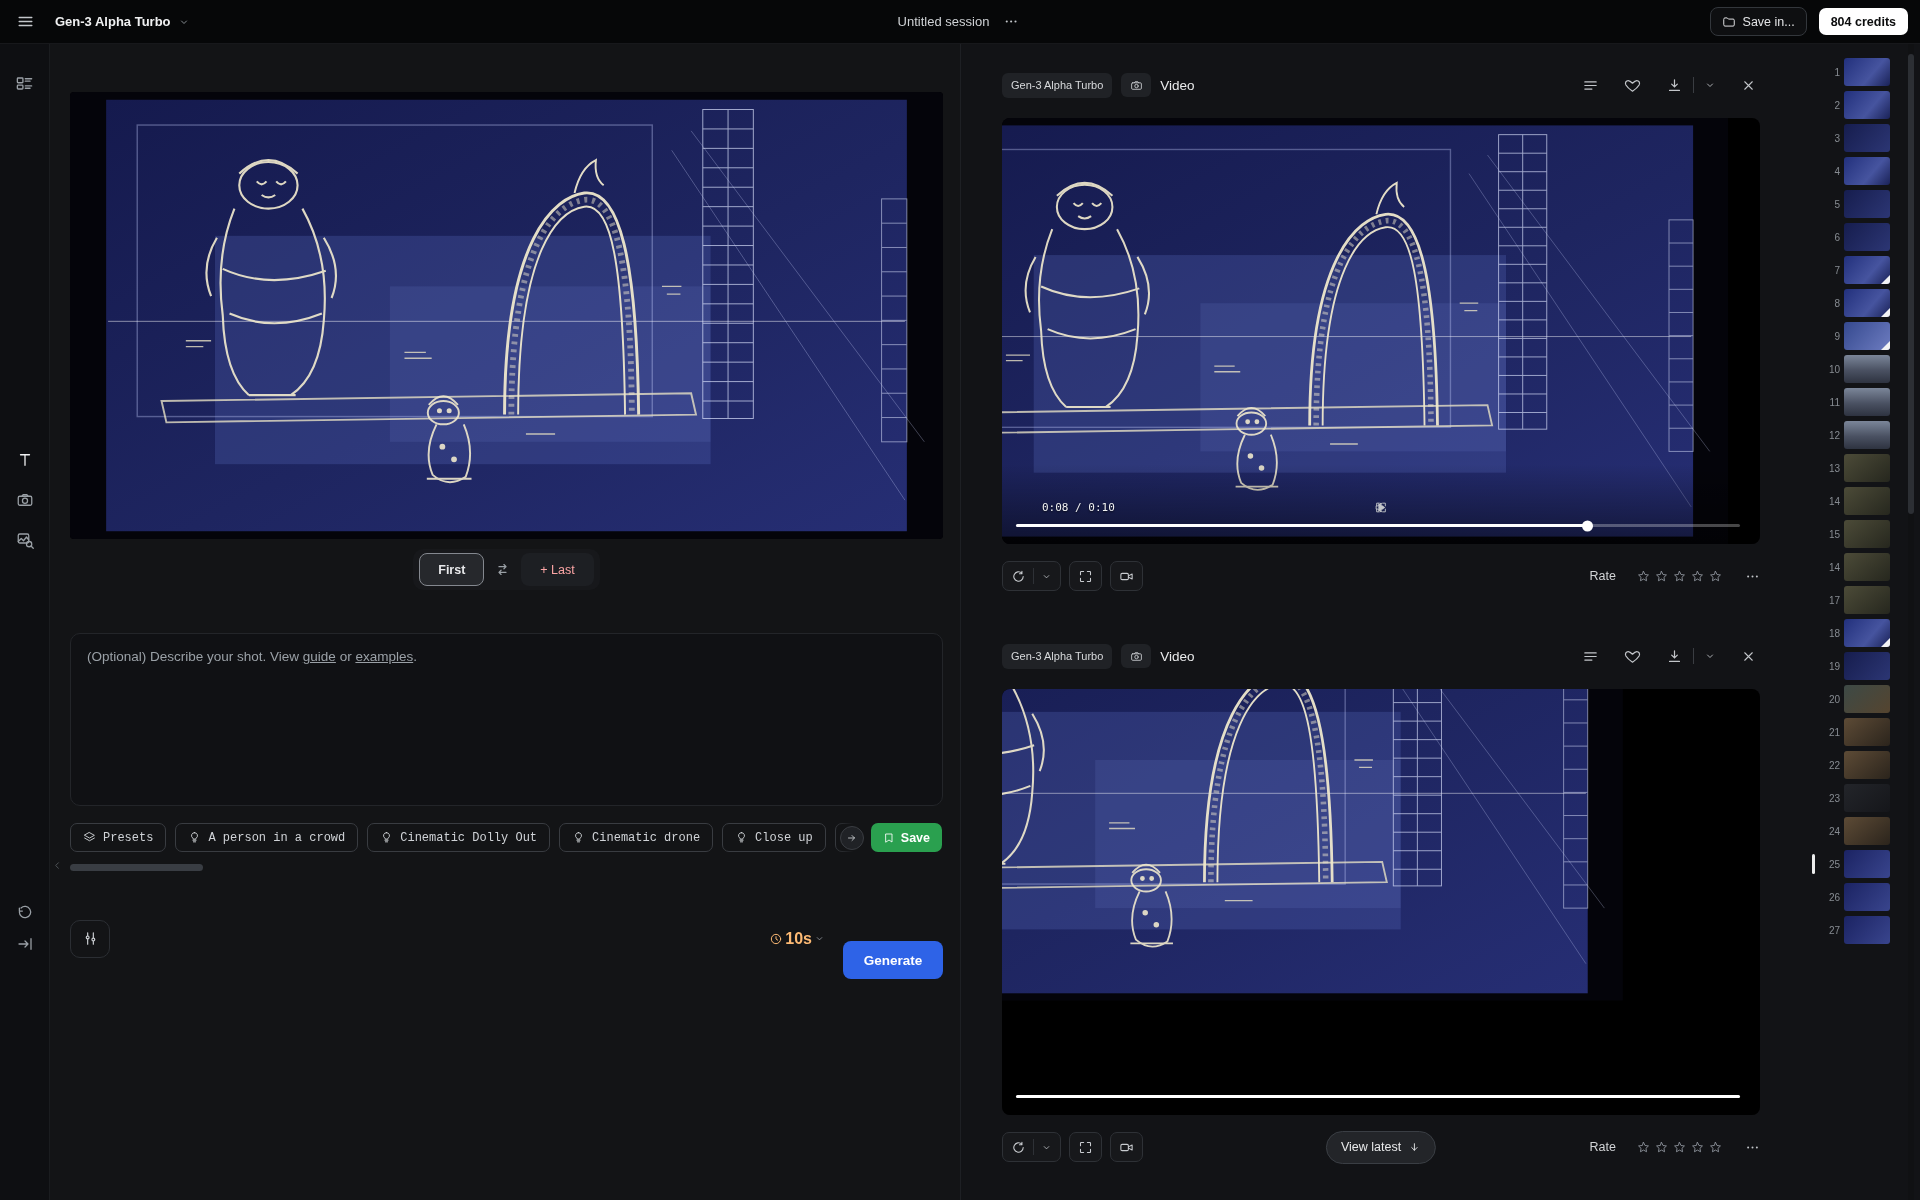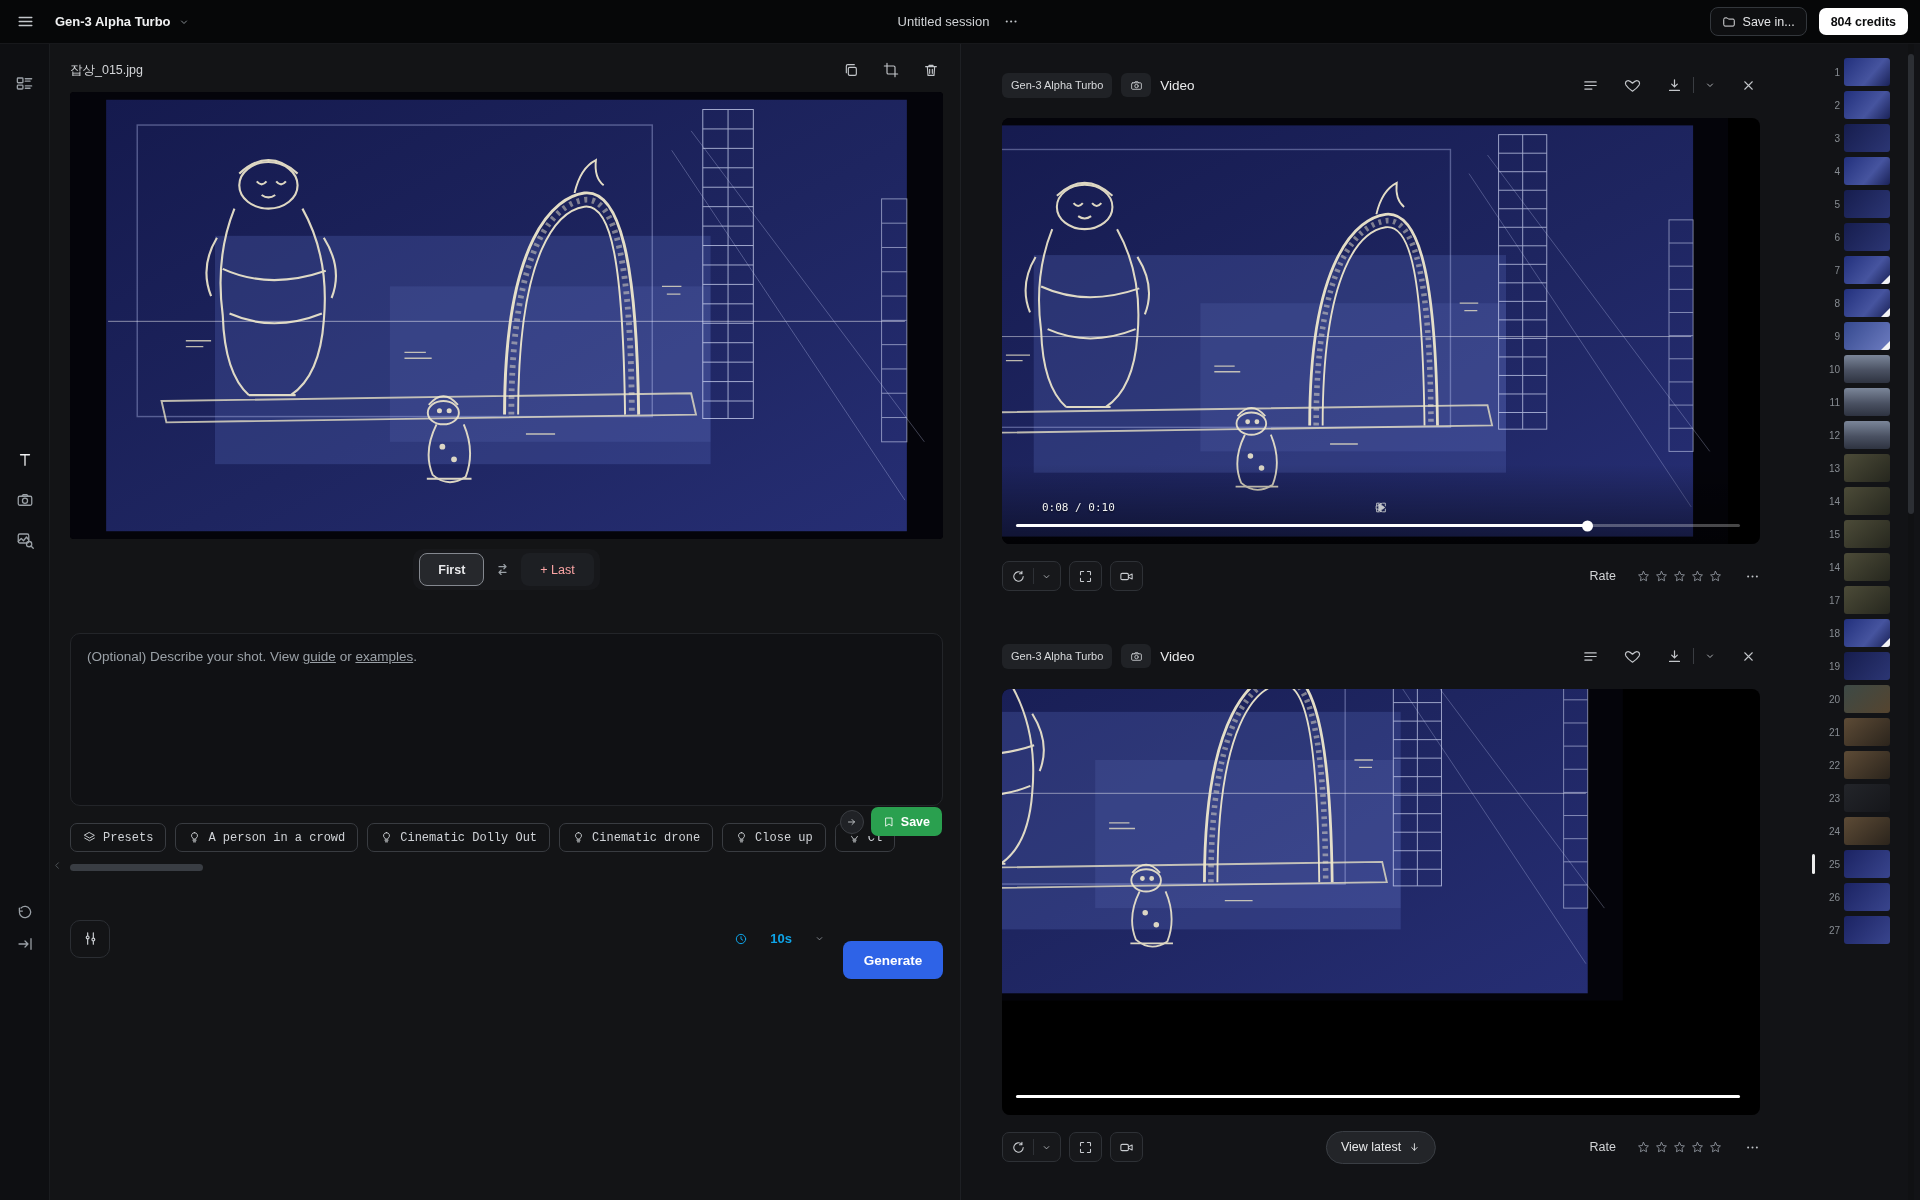--- a/index.html
+++ b/index.html
@@ -38,31 +38,31 @@
   .kf-btn{height:33px;border-radius:8px;font-size:12.5px;color:#e8e9eb;background:transparent;border:1px solid transparent;padding:0 18px}
   .kf-btn.first{background:#26282c;border:1px solid #84888f;font-weight:700}
   .kf-btn.last{background:#1d1f23;color:#fca5a5}
   .kf-swap{background:none;border:none;color:#9aa0a6;display:flex;align-items:center}
 
   .prompt-box{position:absolute;left:20px;top:589px;width:873px;height:173px;background:#101114;border:1px solid #232529;border-radius:10px;padding:15px 16px;color:#9aa0a6;font-size:13.5px;cursor:text}
   .prompt-box .plink{text-decoration:underline;cursor:pointer}
 
   .chips-row{position:absolute;left:20px;top:779px;width:873px;height:29px;display:flex;gap:9px;overflow:hidden}
   .chip{display:flex;align-items:center;gap:7px;height:29px;padding:0 12px;border:1px solid #393c41;border-radius:7px;background:transparent;color:#d0d3d7;font-family:"Liberation Mono",monospace;font-size:12px;white-space:nowrap;flex:0 0 auto}
-  .chips-fade{position:absolute;right:0;top:763px;height:29px;display:flex;align-items:center;gap:7px;padding-left:6px;background:linear-gradient(90deg,rgba(19,20,22,0),#131416 18%)}
+  .chips-fade{position:absolute;right:0;top:779px;height:29px;display:flex;align-items:center;gap:7px;padding-left:6px;background:linear-gradient(90deg,rgba(19,20,22,0),#131416 18%)}
   .left-panel .chips-fade{right:18px}
   .scrollchip{width:24px;height:24px;border-radius:50%;background:#202226;border:1px solid #3a3d42;color:#cfd2d6;display:flex;align-items:center;justify-content:center}
   .savechip{display:flex;align-items:center;gap:6px;height:29px;padding:0 12px;border:none;border-radius:7px;color:#fff;font-size:12.5px;font-weight:700}
   .chips-scrollbar{position:absolute;left:20px;top:820px;width:873px;height:7px}
   .chips-scrollbar .sb-thumb{position:absolute;left:0;top:0;width:133px;height:7px;border-radius:4px;background:#393d43}
   .chips-left-arrow{position:absolute;left:2px;top:816px;color:#5f646a}
 
   .bottom-row{position:absolute;left:20px;top:854px;width:873px;display:flex;align-items:center}
   .settings-btn{width:40px;height:38px;border-radius:10px;border:1px solid #2b2e33;background:#131416;color:#c8cbcf;display:flex;align-items:center;justify-content:center}
-  .dur-btn{margin-left:auto;display:flex;align-items:center;gap:22px;background:none;border:none;color:#0ea5e9;font-size:13px;font-weight:600;margin-right:18px}
+  .dur-btn{margin-left:auto;display:flex;align-items:center;gap:2px;background:none;border:none;color:#fdba74;font-size:16px;font-weight:600;margin-right:18px}
   .dur-btn .chev{color:#9aa0a6}
   .generate-btn{width:100px;height:38px;border:none;border-radius:8px;color:#fff;font-size:13.5px;font-weight:700}
 
   
   .card{position:absolute;left:1002px;width:758px}
   .cardhead{height:34px;display:flex;align-items:center;gap:9px}
   .badge{height:25px;display:flex;align-items:center;padding:0 9px;border-radius:6px;background:#202226;color:#d7d9db;font-size:11px}
   .camchip{width:30px;height:24px;border-radius:6px;background:#202226;color:#c3c6ca;display:flex;align-items:center;justify-content:center}
   .vlabel{font-size:13.5px;color:#e9eaeb}
   .cardhead-right{margin-left:auto;display:flex;align-items:center;gap:17px;color:#c3c6ca}
@@ -230,42 +230,20 @@
       </svg>
   </button>
   <button class="railbtn" style="top:883px">
     <svg class="sic" width="18" height="18" viewBox="0 0 24 24">
         <path d="M4 12h12M12 8l4 4-4 4M20 5v14"></path>
       </svg>
   </button>
 </aside>
 
 <main class="left-panel">
-  <div class="preview-header">
-    <span class="fname">잡상_015.jpg</span>
-    <div class="preview-tools">
-      <button class="iconbtn">
-        <svg class="sic" width="16" height="16" viewBox="0 0 24 24">
-            <rect x="8" y="8" width="12" height="12" rx="2"></rect>
-            <path d="M5 16V6a2 2 0 0 1 2-2h10"></path>
-          </svg>
-      </button>
-      <button class="iconbtn">
-        <svg class="sic" width="16" height="16" viewBox="0 0 24 24">
-            <path d="M6 2v14a2 2 0 0 0 2 2h14"></path>
-            <path d="M2 6h14a2 2 0 0 1 2 2v14"></path>
-          </svg>
-      </button>
-      <button class="iconbtn">
-        <svg class="sic" width="16" height="16" viewBox="0 0 24 24">
-            <path d="M4 7h16M9 7V5h6v2M6.5 7l1 13h9l1-13M10 11v6M14 11v6"></path>
-          </svg>
-      </button>
-    </div>
-  </div>
 
   <div class="preview-media">
     <svg viewBox="0 0 900 460" preserveAspectRatio="xMidYMid slice">
         <use href="#bp"></use>
       </svg>
   </div>
 
   <div class="keyframe-row">
     <div class="kf-group">
       <button class="kf-btn first">First</button>

